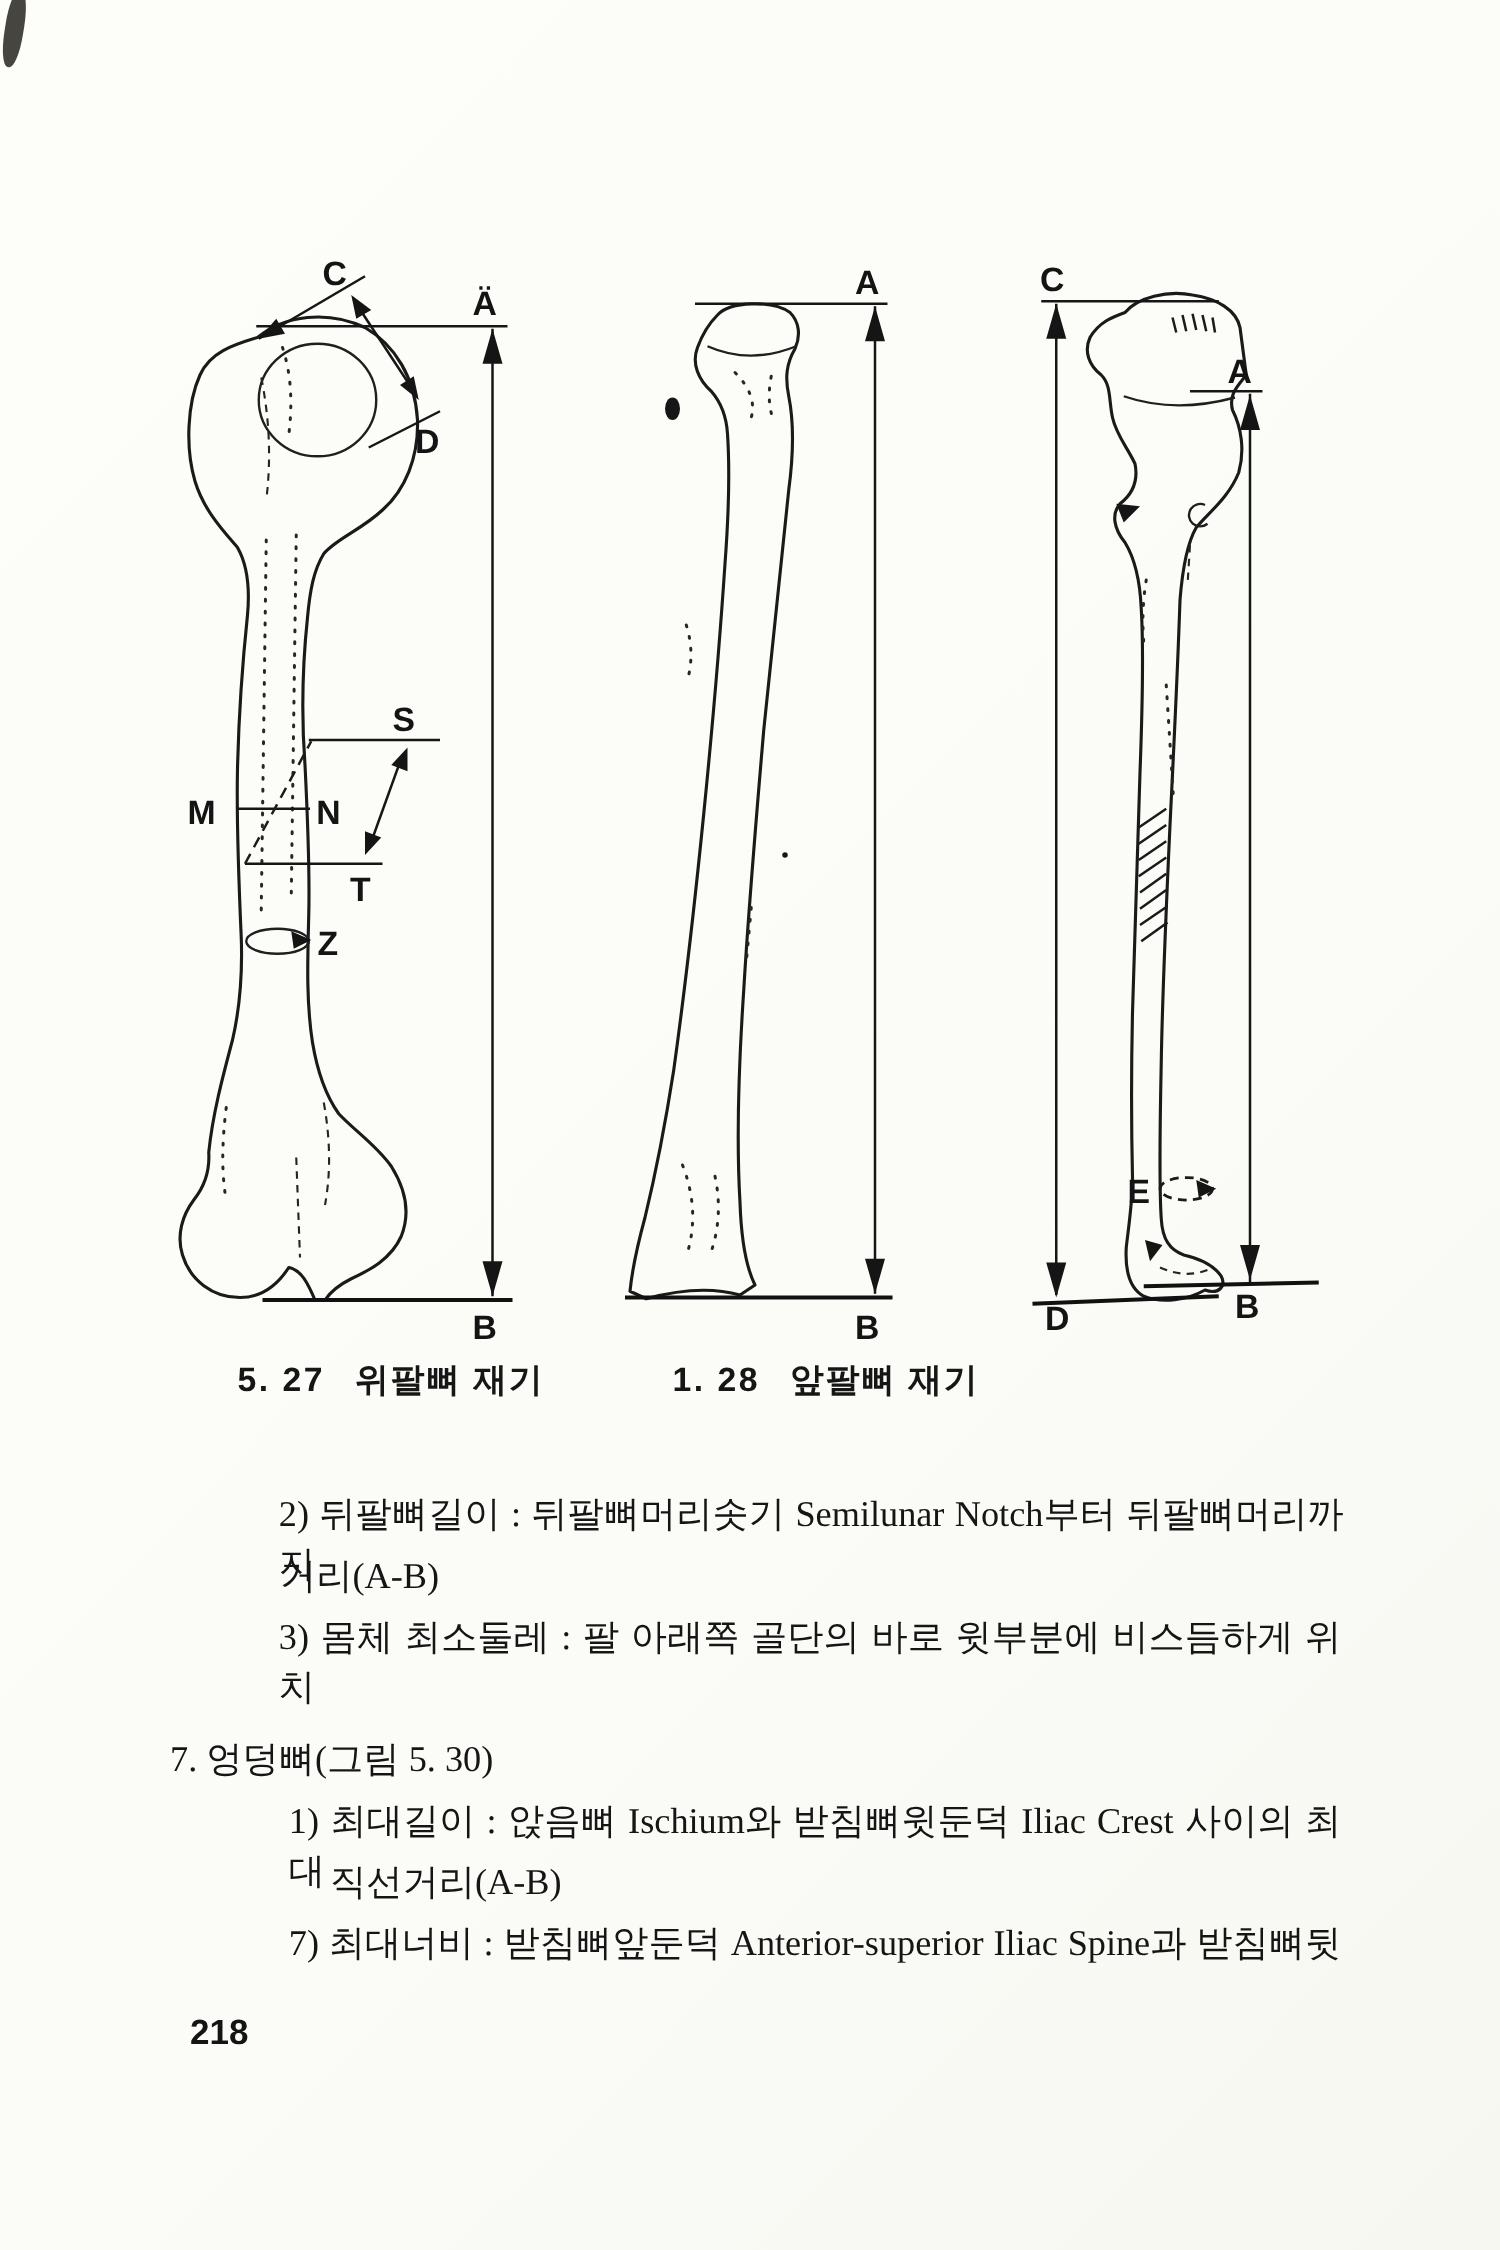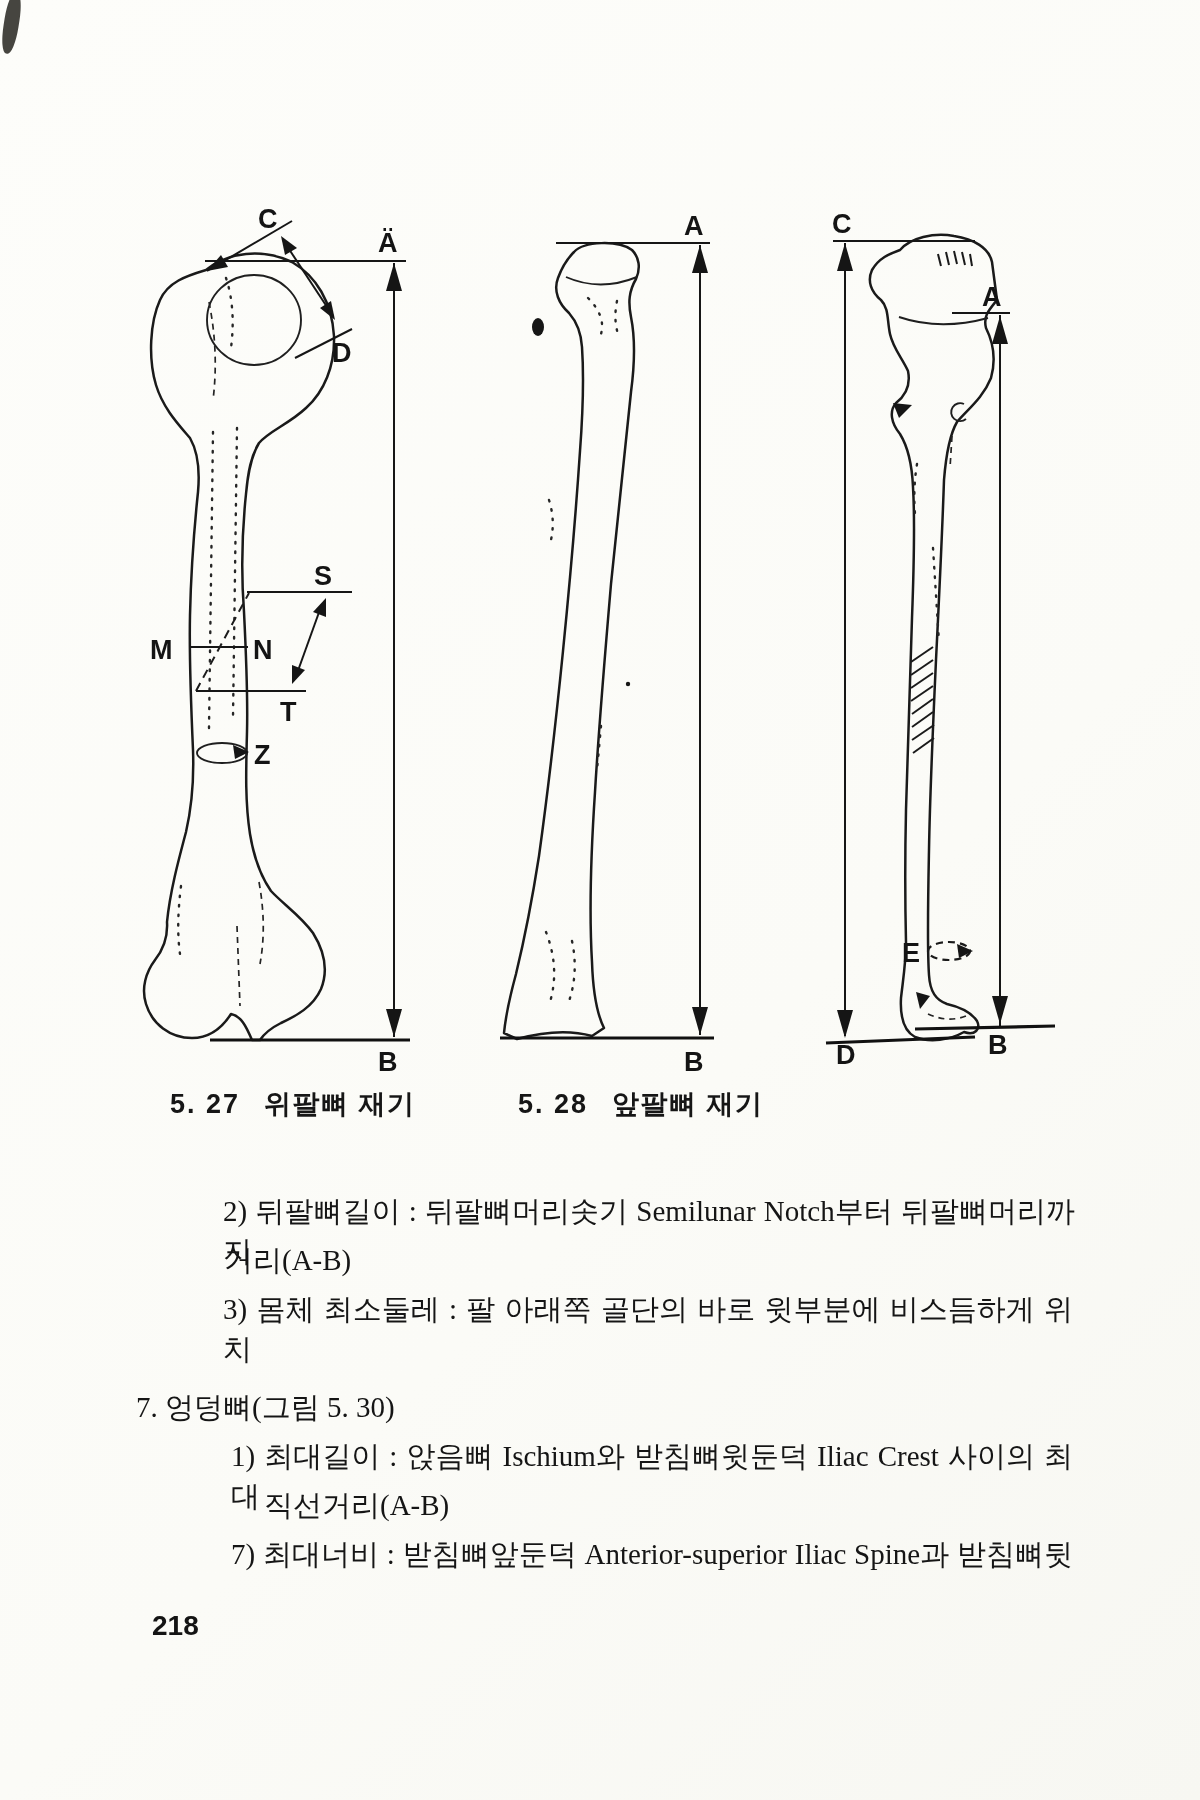--- a/index.html
+++ b/index.html
@@ -19,21 +19,21 @@
   .gnd{stroke:#111;stroke-width:3.2;fill:none;}
   .dashed{stroke:#1c1c1c;stroke-width:2;fill:none;stroke-dasharray:9 6;}
   .dots{fill:none;stroke:#262626;stroke-width:2.4;stroke-linecap:round;stroke-dasharray:1.5 8;}
   .dsh{fill:none;stroke:#242424;stroke-width:1.7;stroke-dasharray:6 5;}
   .hatch{stroke:#1a1a1a;stroke-width:2;}
   .dashell{fill:none;stroke:#1a1a1a;stroke-width:2.2;stroke-dasharray:7 5;}
   .ah{fill:#151515;stroke:none;}
   .ink{fill:#161616;stroke:none;}
   .lbl{font-family:"Liberation Sans",sans-serif;font-weight:bold;font-size:27px;fill:#141414;}
   .caption{position:absolute;font-family:"Liberation Sans",sans-serif;font-weight:bold;
-    font-size:27px;letter-spacing:1.5px;white-space:nowrap;color:#161616;}
+    font-size:27px;letter-spacing:1.5px;white-space:nowrap;color:#161616;margin-left:20px;}
   .caption .num{margin-right:24px;letter-spacing:2px;}
   .bline{position:absolute;font-family:"Liberation Serif",serif;font-size:29px;
     color:#151515;white-space:nowrap;}
   .just{white-space:normal;text-align:justify;text-align-last:justify;margin-left:27px;}
   .pagenum{position:absolute;left:152px;top:1610px;
     font-family:"Liberation Sans",sans-serif;font-weight:600;font-size:28px;color:#141414;}
 </style>
 </head>
 <body>
 
@@ -175,21 +175,21 @@
       <text class="lbl" x="902" y="962">E</text>
       <text class="lbl" x="836" y="1064">D</text>
       <text class="lbl" x="988" y="1054">B</text>
     </g>
   </svg>
 
   <div class="caption" style="left:170px;top:1086px">
     <span class="num">5. 27</span><span>위팔뼈 재기</span>
   </div>
   <div class="caption" style="left:518px;top:1086px">
-    <span class="num">5. 28</span><span>앞팔뼈 재기</span>
+    <span class="num">1. 28</span><span>앞팔뼈 재기</span>
   </div>
 
   <div class="bline just" style="left:196px;top:1192px;width:852px">2) 뒤팔뼈길이 : 뒤팔뼈머리솟기 Semilunar Notch부터 뒤팔뼈머리까지</div>
   <div class="bline" style="left:224px;top:1241px">거리(A-B)</div>
   <div class="bline just" style="left:196px;top:1290px;width:850px">3) 몸체 최소둘레 : 팔 아래쪽 골단의 바로 윗부분에 비스듬하게 위치</div>
   <div class="bline" style="left:136px;top:1388px">7. 엉덩뼈(그림 5. 30)</div>
   <div class="bline just" style="left:204px;top:1437px;width:842px">1) 최대길이 : 앉음뼈 Ischium와 받침뼈윗둔덕 Iliac Crest 사이의 최대</div>
   <div class="bline" style="left:264px;top:1486px">직선거리(A-B)</div>
   <div class="bline just" style="left:204px;top:1535px;width:842px">7) 최대너비 : 받침뼈앞둔덕 Anterior-superior Iliac Spine과 받침뼈뒷</div>
 

